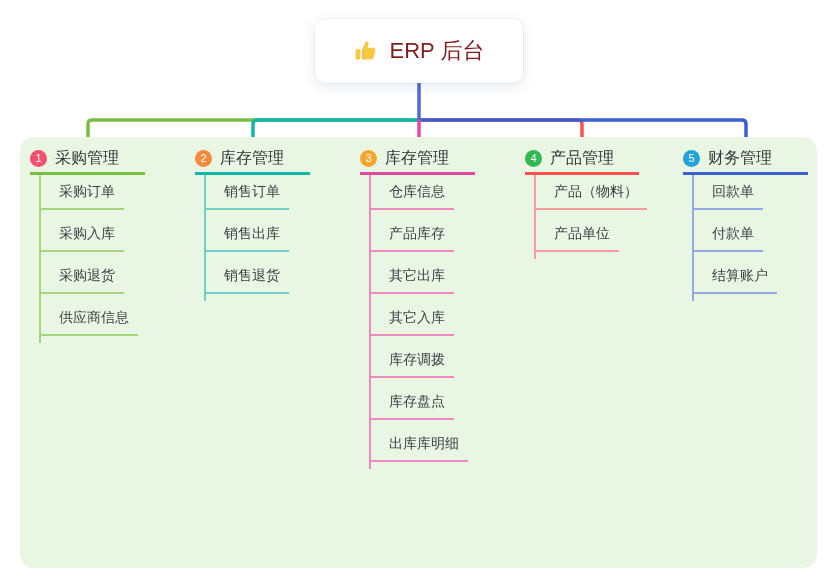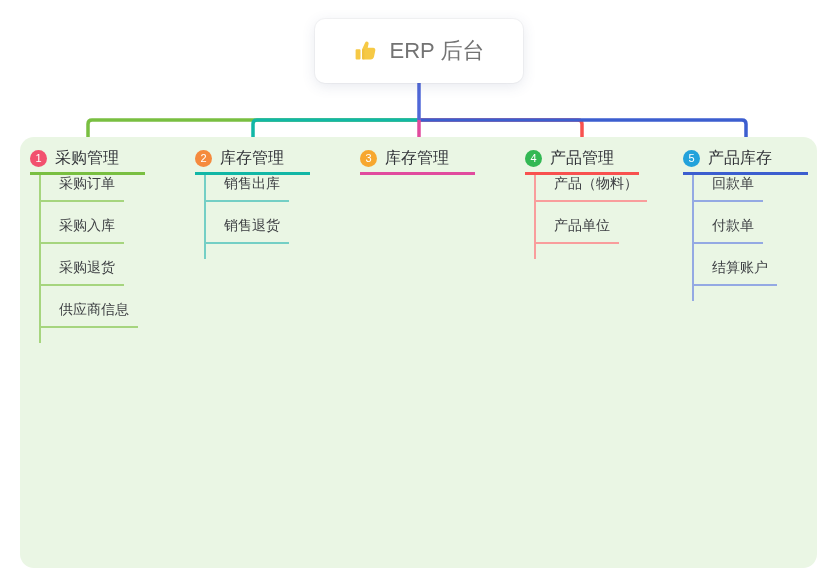--- a/index.html
+++ b/index.html
@@ -5,21 +5,21 @@
   * { margin:0; padding:0; box-sizing:border-box; }
   html,body { background:#ffffff; font-family:"Liberation Sans","DejaVu Sans",sans-serif; }
   .stage { position:relative; width:839px; height:588px; background:#fff; overflow:hidden; }
 
   
   .root-node {
     position:absolute; left:315px; top:19px; width:208px; height:64px;
     background:#ffffff; border-radius:10px;
     box-shadow:0 3px 14px rgba(60,80,120,.13), 0 0 0 1px rgba(0,0,0,.03);
     display:flex; align-items:center; justify-content:center; gap:12px;
-    font-size:22px; color:#737373; font-weight:500; cursor:default;
+    font-size:22px; color:#7f1d1d; font-weight:500; cursor:default;
   }
   .root-node .thumb { width:24px; height:24px; display:inline-block; }
 
   
   .connectors { position:absolute; left:0; top:0; width:839px; height:588px; pointer-events:none; }
 
   
   .board {
     position:absolute; left:20px; top:137px; width:797px; height:431px;
     background:#eaf6e4; border-radius:14px;
@@ -45,21 +45,21 @@
     background:var(--badge,#999); color:#fff;
     font-size:11px; line-height:17px; text-align:center; flex:0 0 17px;
     font-weight:400;
   }
 
   .children {
     margin-left:9px;
     border-left:2px solid var(--light,#bbb);
     width:fit-content;
   }
-  .child-row { height:42px; display:flex; align-items:flex-start; cursor:pointer;font-family:Liberation Serif, serif; }
+  .child-row { height:42px; display:flex; align-items:center; cursor:pointer;font-family:Liberation Serif, serif; }
   .child-label {
     display:inline-block; white-space:nowrap;
     padding:0 9px 7px 18px;
     border-bottom:2px solid var(--light,#bbb);
     font-size:14px; color:#3c3e42;
   }
 </style>
 </head>
 <body>
 
@@ -108,54 +108,80 @@
       </div>
   </div>
 
   <div class="column col-1" style="--line: #12b7a6; --light: #74cfc5; --badge: #f58a3d;">
     <div class="branch-header">
       <span class="badge">2</span>
       <span>库存管理</span>
     </div>
     <div class="children">
         <div class="child-row">
+          <span class="child-label">销售订单</span>
+        </div>
+        <div class="child-row">
           <span class="child-label">销售出库</span>
         </div>
         <div class="child-row">
           <span class="child-label">销售退货</span>
         </div>
       </div>
   </div>
 
   <div class="column col-2" style="--line: #e14b9e; --light: #ee8ac0; --badge: #f7a72f;">
     <div class="branch-header">
       <span class="badge">3</span>
       <span>库存管理</span>
     </div>
+    <div class="children">
+        <div class="child-row">
+          <span class="child-label">仓库信息</span>
+        </div>
+        <div class="child-row">
+          <span class="child-label">产品库存</span>
+        </div>
+        <div class="child-row">
+          <span class="child-label">其它出库</span>
+        </div>
+        <div class="child-row">
+          <span class="child-label">其它入库</span>
+        </div>
+        <div class="child-row">
+          <span class="child-label">库存调拨</span>
+        </div>
+        <div class="child-row">
+          <span class="child-label">库存盘点</span>
+        </div>
+        <div class="child-row">
+          <span class="child-label">出库库明细</span>
+        </div>
+      </div>
   </div>
 
   <div class="column col-3" style="--line: #f8514f; --light: #f99d9c; --badge: #33b854;">
     <div class="branch-header">
       <span class="badge">4</span>
       <span>产品管理</span>
     </div>
     <div class="children">
         <div class="child-row">
           <span class="child-label">产品（物料）</span>
         </div>
         <div class="child-row">
           <span class="child-label">产品单位</span>
         </div>
       </div>
   </div>
 
   <div class="column col-4" style="--line: #3c5ecf; --light: #94a9e3; --badge: #23a2db;">
     <div class="branch-header">
       <span class="badge">5</span>
-      <span>产品库存</span>
+      <span>财务管理</span>
     </div>
     <div class="children">
         <div class="child-row">
           <span class="child-label">回款单</span>
         </div>
         <div class="child-row">
           <span class="child-label">付款单</span>
         </div>
         <div class="child-row">
           <span class="child-label">结算账户</span>

